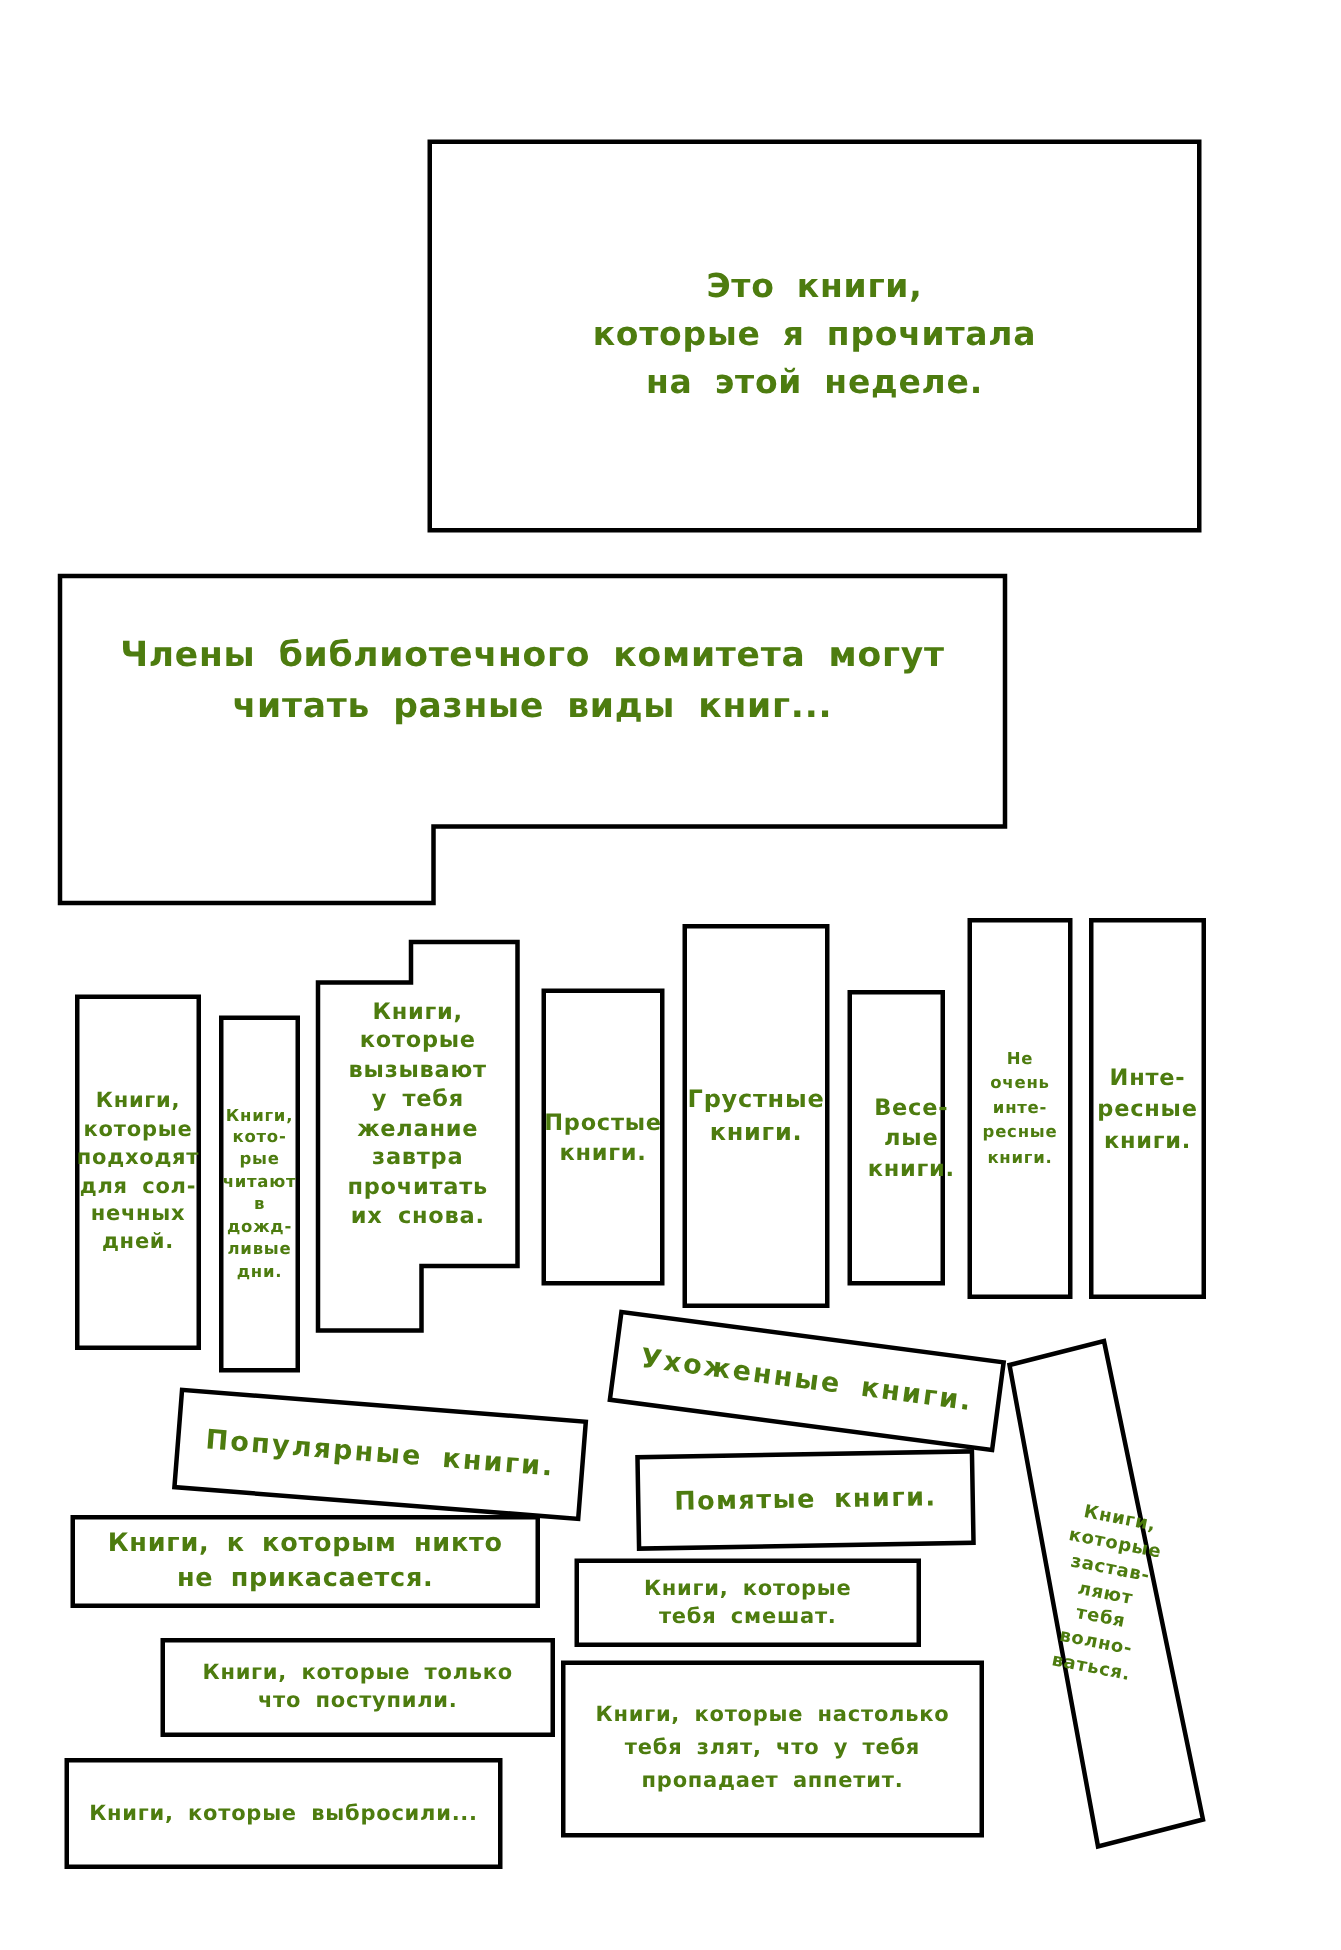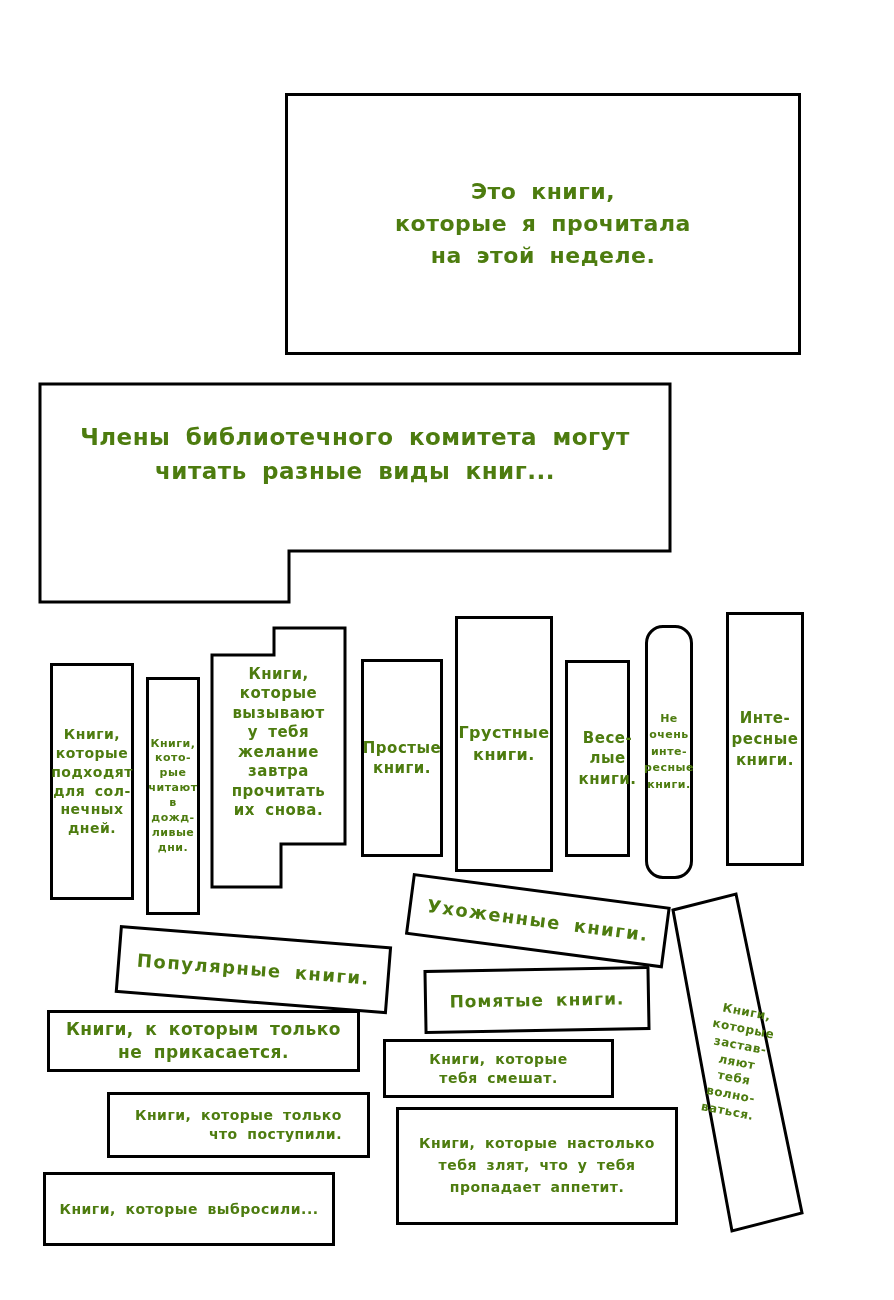--- a/index.html
+++ b/index.html
@@ -22,34 +22,34 @@
   #p-intro            { left:285px; top:93px;  width:516px; height:262px; font-size:22px; line-height:1.45; }
   #p-committee-text   { left:40px;  top:402px; width:630px; height:105px; font-size:23px; line-height:1.45; }
 
   
   #s-sunny            { left:50px;  top:663px; width:84px;  height:237px; font-size:14px; }
   #s-rainy            { left:146px; top:677px; width:54px;  height:238px; font-size:11px; }
   #s-reread-text      { left:212px; top:640px; width:133px; height:205px; font-size:15px; line-height:1.3; }
   #s-simple           { left:361px; top:659px; width:82px;  height:198px; font-size:15px; }
   #s-sad              { left:455px; top:616px; width:98px;  height:256px; font-size:16px; }
   #s-cheerful         { left:565px; top:660px; width:65px;  height:197px; font-size:15px;padding-left:20px; }
-  #s-notinteresting   { left:645px; top:625px; width:48px;  height:254px; font-size:11px; line-height:1.5;border-radius:18px; }
+  #s-notinteresting   { left:645px; top:612px; width:70px;  height:254px; font-size:11px; line-height:1.5; }
   #s-interesting      { left:726px; top:612px; width:78px;  height:254px; font-size:15px; line-height:1.4; }
 
   
   #b-groomed          { left:413px; top:873px; width:260px; height:62px;  font-size:18px; letter-spacing:1.5px;
                         transform:rotate(7.5deg); transform-origin:top left; }
   #b-popular          { left:120px; top:925px; width:273px; height:68px;  font-size:18px; letter-spacing:1.5px;
                         transform:rotate(4.5deg); transform-origin:top left; }
   #b-untouched        { left:47px;  top:1010px; width:313px; height:62px; font-size:17px; }
   #b-crumpled         { left:424px; top:968px;  width:226px; height:64px; font-size:17px; letter-spacing:1px;
                         transform:rotate(-1deg); }
   #b-makelaugh        { left:383px; top:1039px; width:231px; height:59px; font-size:14px; }
-  #b-newarrivals      { left:107px; top:1092px; width:263px; height:66px; font-size:14px;text-align:right; }
-  #b-anger            { left:396px; top:1107px; width:282px; height:118px; font-size:14px; line-height:1.55; }
+  #b-newarrivals      { left:107px; top:1092px; width:263px; height:66px; font-size:14px; }
+  #b-anger            { left:374px; top:1107px; width:282px; height:118px; font-size:14px; line-height:1.55; }
   #b-thrown           { left:43px;  top:1172px; width:292px; height:74px; font-size:14px; }
   #b-worry-text       { left:687px; top:962px;  width:100px; height:200px; font-size:12px; line-height:1.4;
                         transform:rotate(11deg); transform-origin:center; }
 </style>
 </head>
 <body>
 
 <div id="page">
 
   <svg id="shapes" width="894" height="1300" viewBox="0 0 894 1300">
@@ -95,21 +95,21 @@
   <div id="s-notinteresting" class="box">Не очень
 инте-
 ресные
 книги.</div>
   <div id="s-interesting" class="box">Инте-
 ресные
 книги.</div>
 
   <div id="b-groomed" class="box">Ухоженные книги.</div>
   <div id="b-popular" class="box">Популярные книги.</div>
-  <div id="b-untouched" class="box">Книги, к которым только
+  <div id="b-untouched" class="box">Книги, к которым никто
 не прикасается.</div>
   <div id="b-crumpled" class="box">Помятые книги.</div>
   <div id="b-makelaugh" class="box">Книги, которые
 тебя смешат.</div>
   <div id="b-newarrivals" class="box">Книги, которые только
 что поступили.</div>
   <div id="b-anger" class="box">Книги, которые настолько
 тебя злят, что у тебя
 пропадает аппетит.</div>
   <div id="b-thrown" class="box">Книги, которые выбросили...</div>

